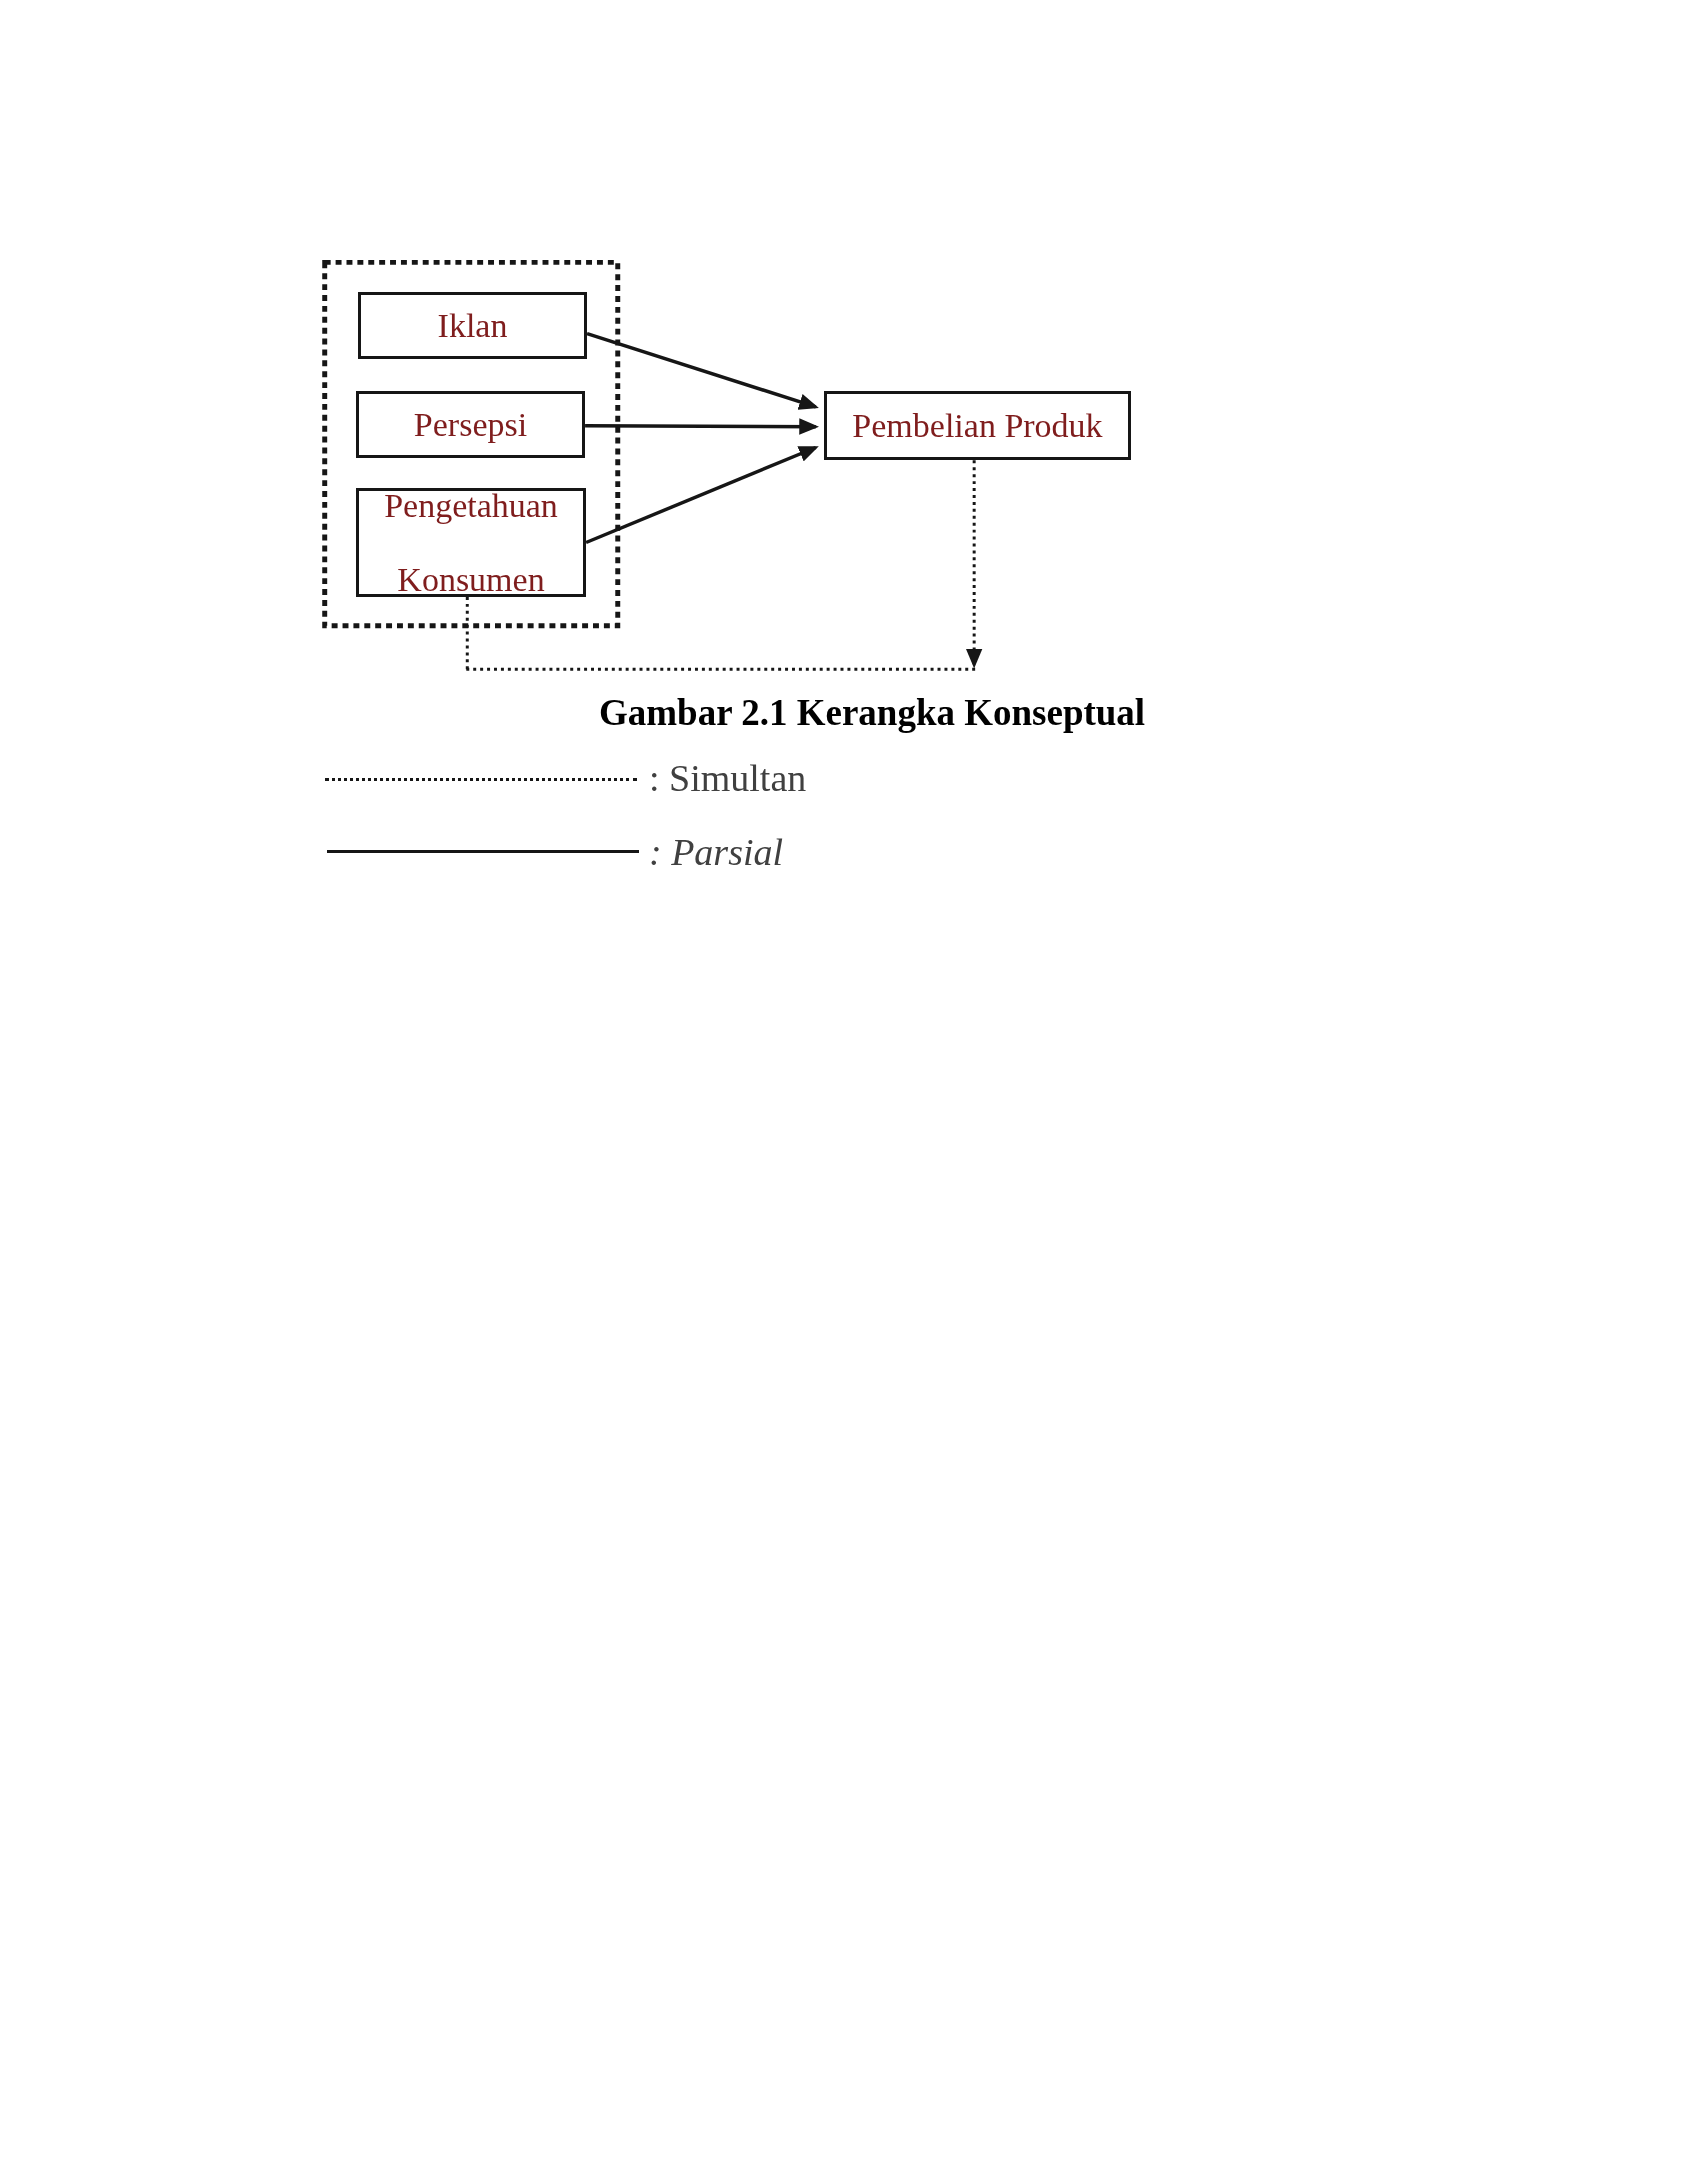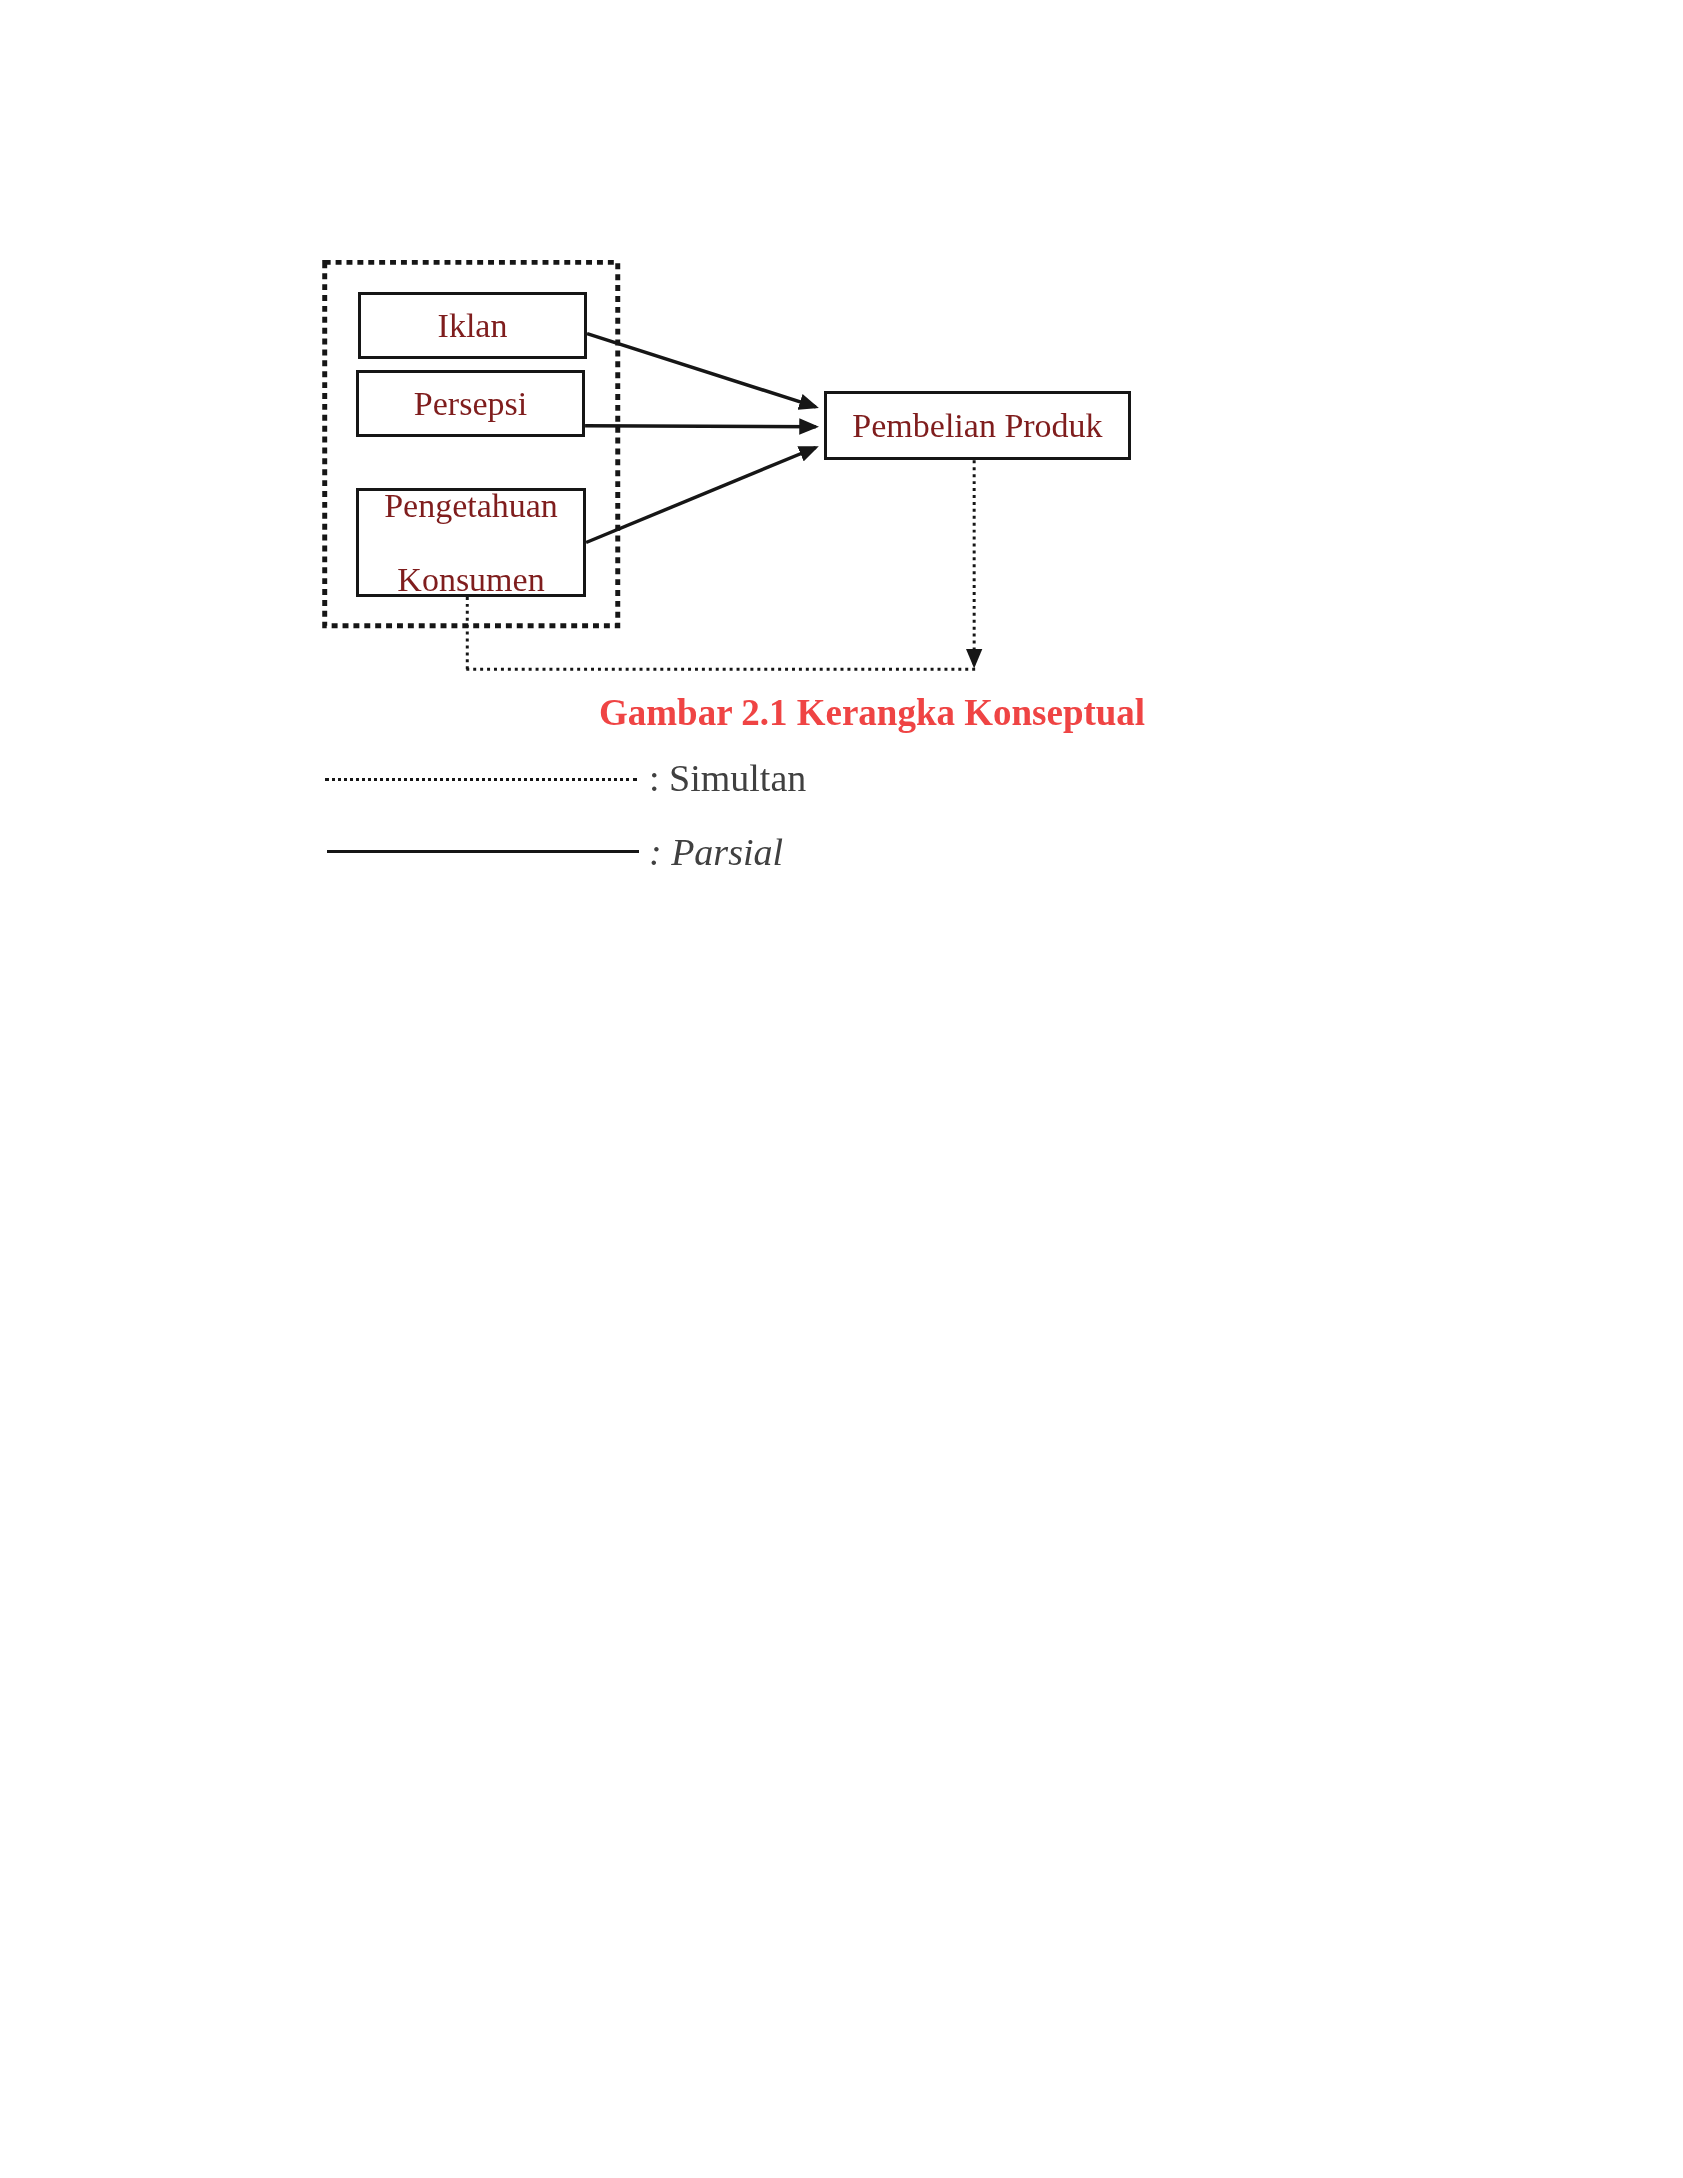--- a/index.html
+++ b/index.html
@@ -30,32 +30,32 @@
     border: 3px solid #161616;
     background: #ffffff;
     display: flex;
     align-items: center;
     justify-content: center;
     text-align: center;
     font-size: 34px;
     color: #7f1d1d;
   }
   #node-iklan      { left: 358px; top: 292px; width: 229px; height: 67px; }
-  #node-persepsi   { left: 356px; top: 370px; width: 229px; height: 67px; }
+  #node-persepsi   { left: 356px; top: 391px; width: 229px; height: 67px; }
   #node-pengetahuan{ left: 356px; top: 488px; width: 230px; height: 109px; line-height: 74px; padding: 0 6px; }
   #node-pembelian  { left: 824px; top: 391px; width: 307px; height: 69px; }
 
   .caption {
     position: absolute;
     left: 599px;
     top: 691px;
     font-size: 37px;
     font-weight: bold;
     white-space: nowrap;
-    color: #ef4444;
+    color: #000000;
   }
 
   .legend-line {
     position: absolute;
     width: 312px;
     height: 0;
   }
   #legend-line-simultan {
     left: 325px;
     top: 778px;

